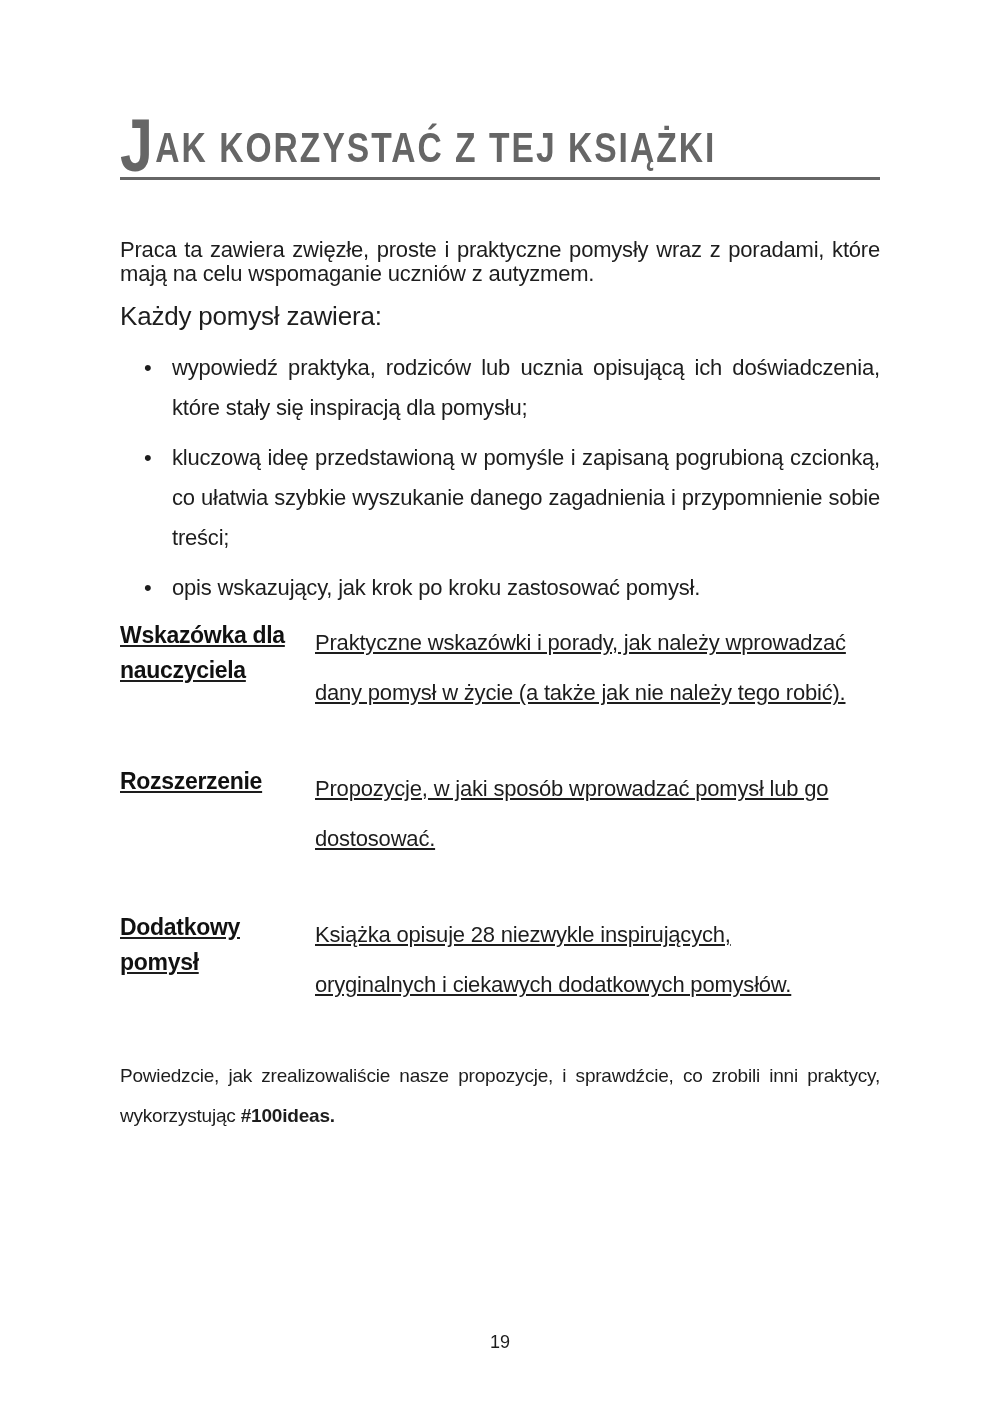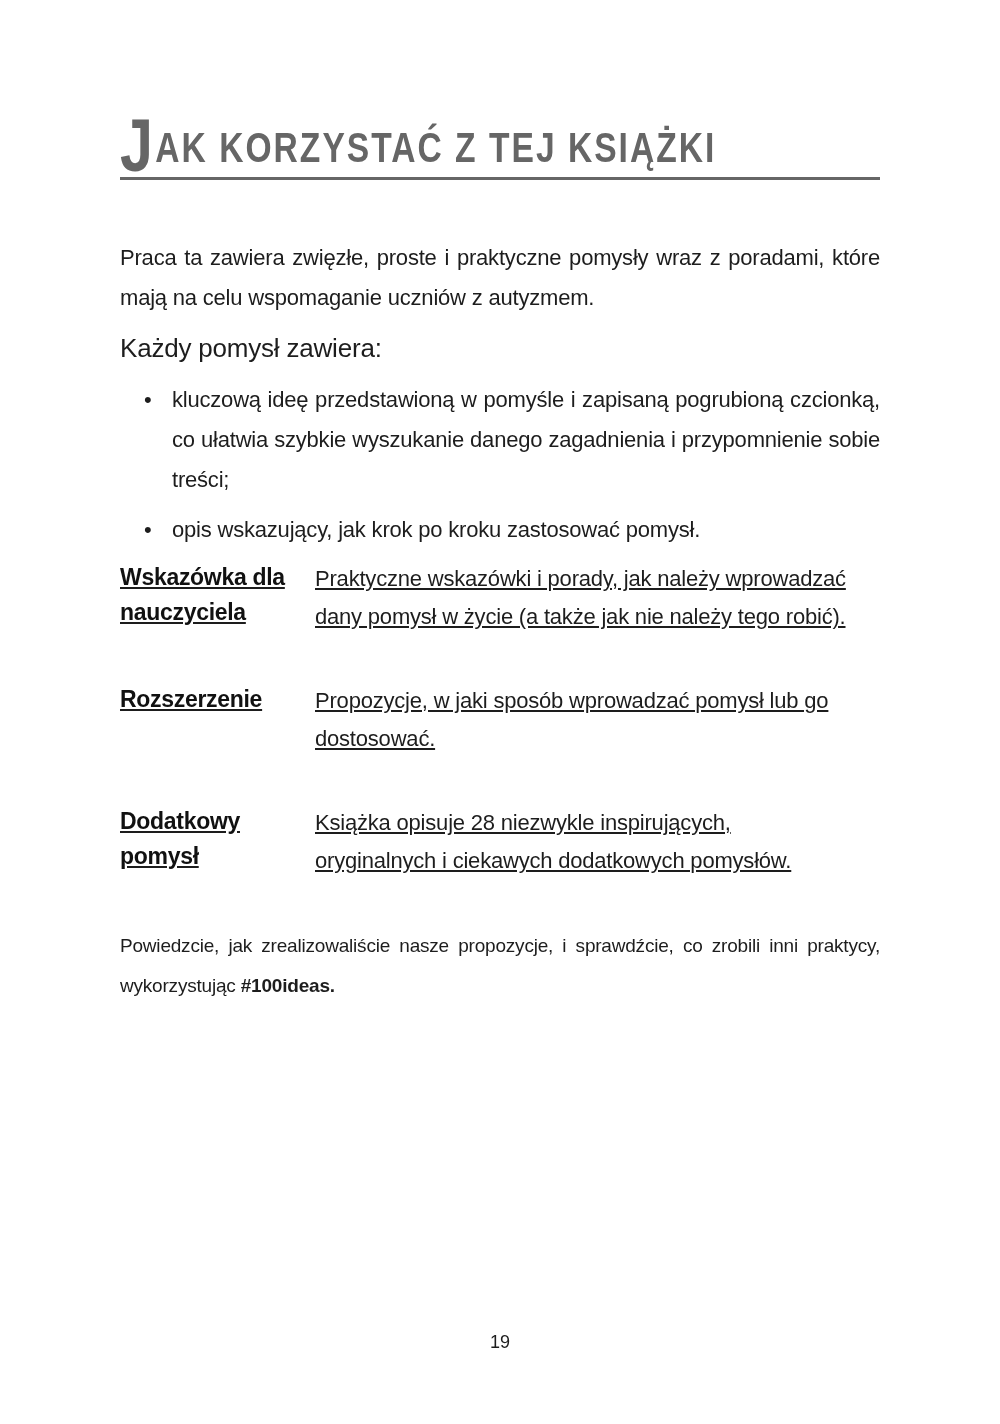--- a/index.html
+++ b/index.html
@@ -51,21 +51,21 @@
   .heading-rule {
     height: 3px;
     background: #666666;
     margin-top: 5px;
     margin-bottom: 58px;
   }
 
   
   .body-par {
     font-size: 22px;
-    line-height: 40px;
+    line-height: 24px;
     letter-spacing: -0.2px;
     text-align: justify;
     margin: 0 0 10px 0;
   }
   .lead-par {
     font-size: 26px;
     line-height: 40px;
     letter-spacing: -0.2px;
     margin: 0 0 12px 0;
   }
@@ -110,21 +110,21 @@
     flex-shrink: 0;
     font-size: 23px;
     font-weight: 700;
     line-height: 35px;
     letter-spacing: -0.3px;
     color: #111111;
   }
   .element-desc {
     width: 532px;
     font-size: 22px;
-    line-height: 38px;
+    line-height: 50px;
     letter-spacing: -0.2px;
   }
 
   
   .closing-par {
     font-size: 19px;
     line-height: 40px;
     letter-spacing: -0.2px;
     text-align: justify;
     margin: 21px 0 0 0;
@@ -154,20 +154,21 @@
       <span class="h-initial">J</span>
       <span class="h-rest">AK KORZYSTAĆ Z TEJ KSIĄŻKI</span>
     </div>
     <div class="heading-rule"></div>
 
     <p class="body-par">Praca ta zawiera zwięzłe, proste i praktyczne pomysły wraz z poradami, które mają na celu wspomaganie uczniów z autyzmem.</p>
 
     <p class="lead-par">Każdy pomysł zawiera:</p>
 
     <ul class="idea-list">
+      <li>wypowiedź praktyka, rodziców lub ucznia opisującą ich doświadczenia, które stały się inspiracją dla pomysłu;</li>
       <li>kluczową ideę przedstawioną w pomyśle i zapisaną pogrubioną czcionką, co ułatwia szybkie wyszukanie danego zagadnienia i przypomnienie sobie treści;</li>
       <li>opis wskazujący, jak krok po kroku zastosować pomysł.</li>
     </ul>
 
 
     <div>
       <div class="element-row">
         <div class="element-label">Wskazówka dla nauczyciela</div>
         <div class="element-desc">Praktyczne wskazówki i porady, jak należy wprowadzać dany pomysł w życie (a także jak nie należy tego robić).</div>
       </div>

